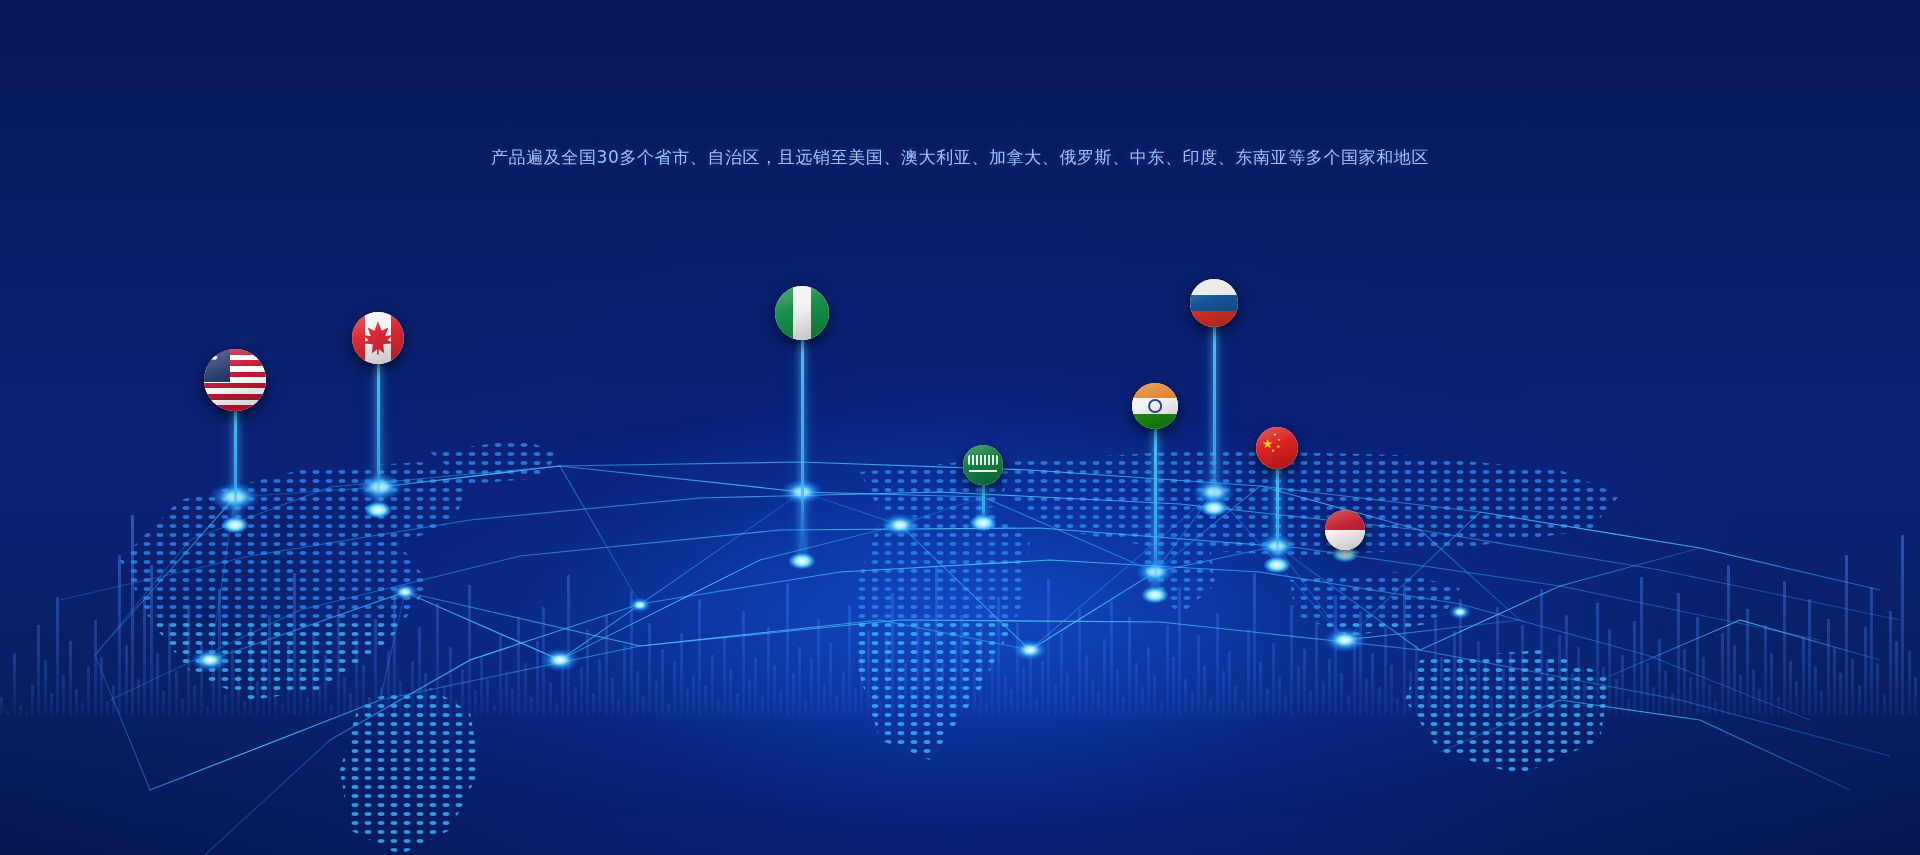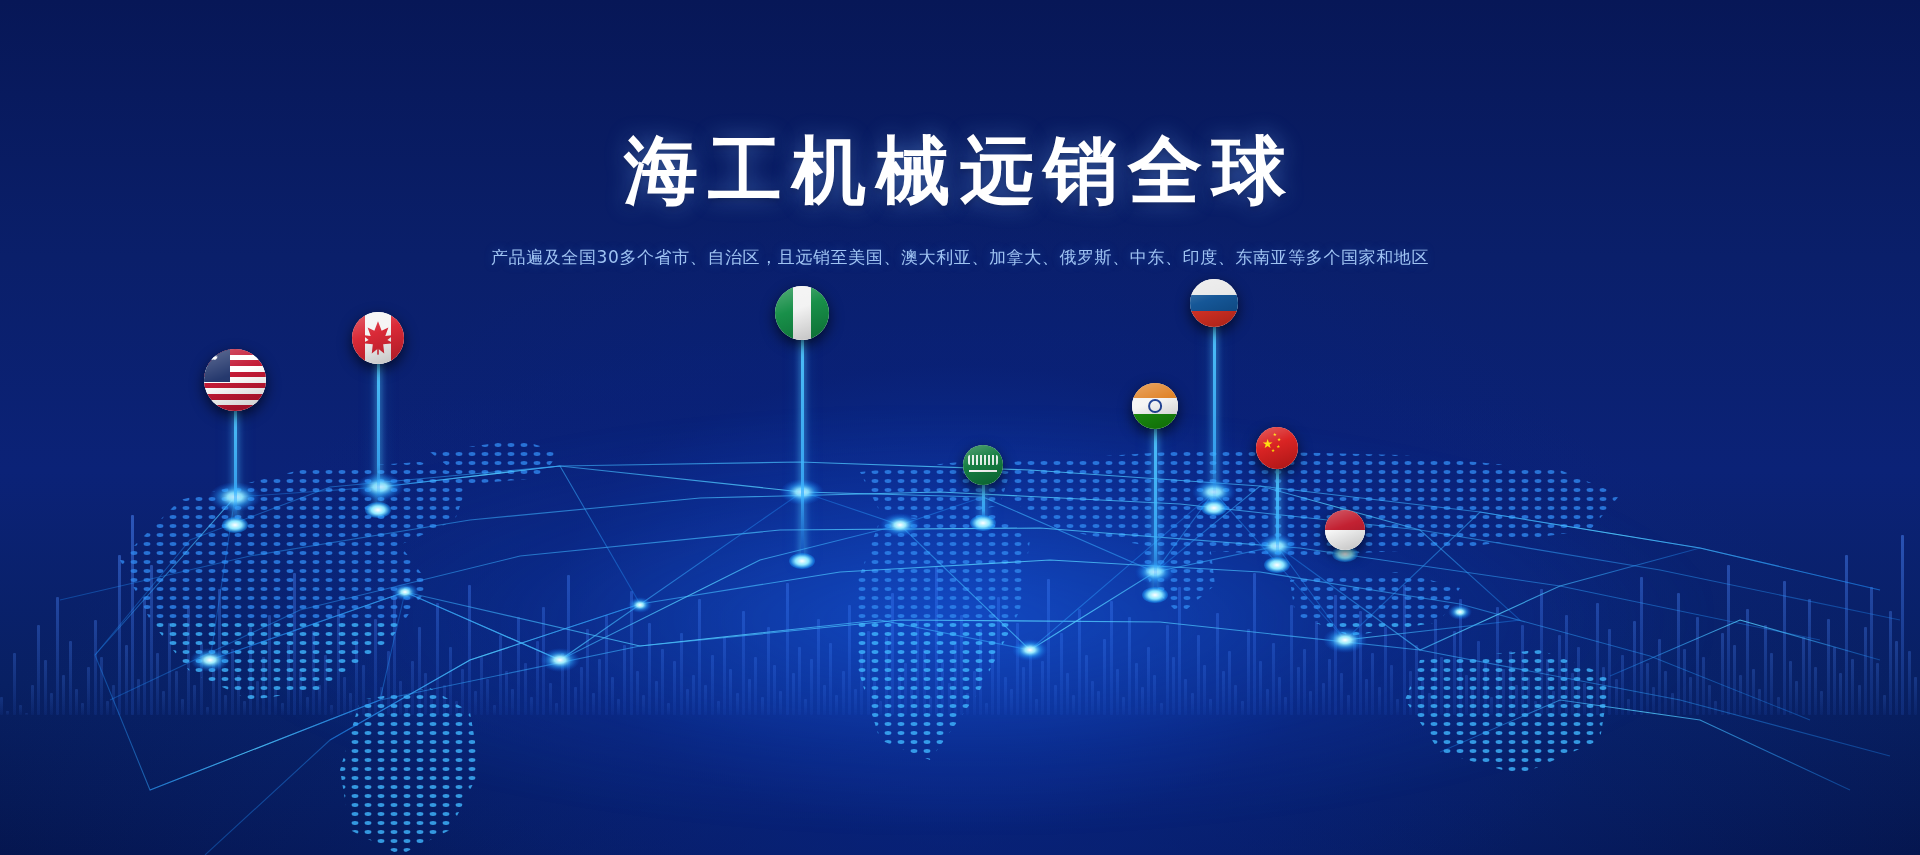--- a/index.html
+++ b/index.html
@@ -676,17 +676,16 @@
         <div class="disc" title="Indonesia" style="width: 40px; height: 40px; left: -20px; top: -20px;">
           <div class="fl">
             <div class="id-r"></div>
             <div class="id-w"></div>
           </div>
         </div>
       </div>
     </div>
 
   <div class="headline">
-    <h1>海工机械远销全球</h1>
     <p>产品遍及全国30多个省市、自治区，且远销至美国、澳大利亚、加拿大、俄罗斯、中东、印度、东南亚等多个国家和地区</p>
   </div>
 
 </div>
 
 </body></html>

